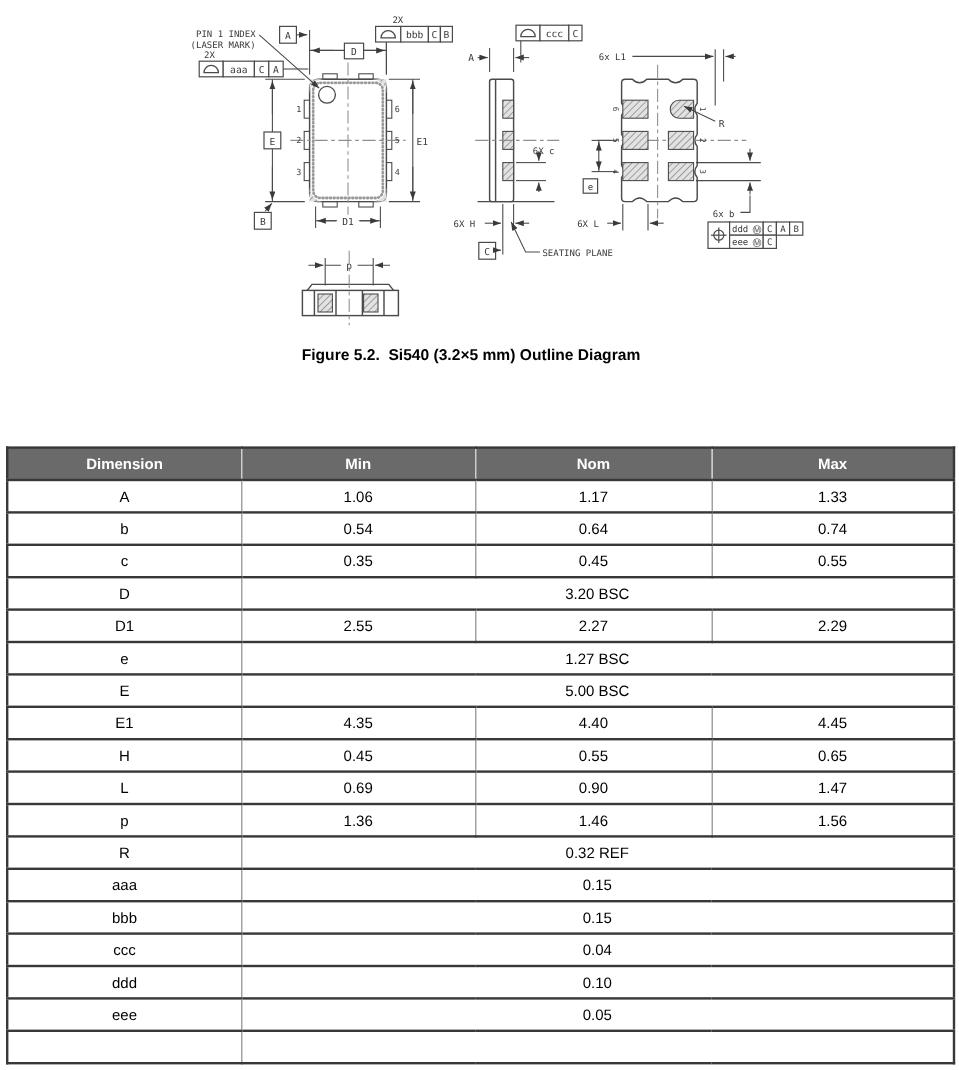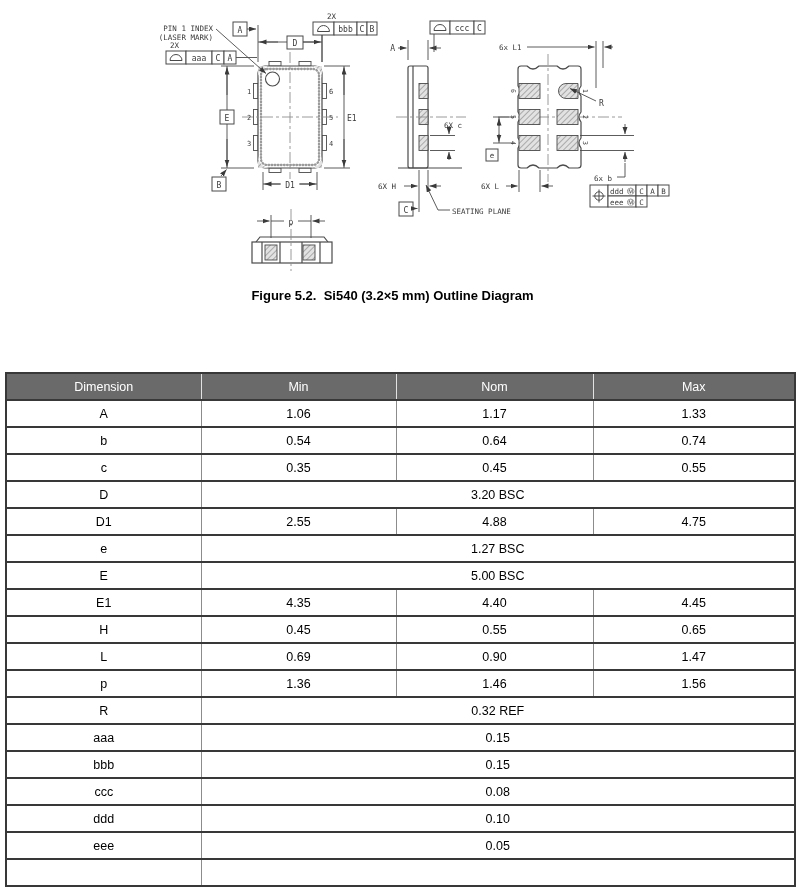--- a/index.html
+++ b/index.html
@@ -25,21 +25,21 @@
   .mid{text-anchor:middle;}
   .end{text-anchor:end;}
   
   .caption{position:absolute;left:0;width:785px;text-align:center;
            font-weight:bold;font-size:13px;white-space:pre;}
   #fig-caption{top:288px;}
   #tbl-title{top:328px;}
   
   #dim-table{position:absolute;top:372px;left:5px;width:789px;border-collapse:collapse;
              table-layout:fixed;font-size:12.5px;}
-  #dim-table th{background:var(--header-bg);color:var(--header-text);font-weight:normal;
+  #dim-table th{background:var(--header-bg);color:var(--header-text);font-weight:bold;
                 height:23px;border-left:1.6px solid #e2e2e2;border-bottom:2px solid var(--border-dark);}
   #dim-table th:first-child{border-left:none;}
   #dim-table td{height:23px;text-align:center;vertical-align:middle;
                 border-top:2px solid var(--border-dark);border-left:1.8px solid var(--border-light);}
   #dim-table td:first-child{border-left:none;}
   #dim-table{border:2.5px solid var(--border-dark);}
 </style>
 </head>
 <body>
 
@@ -332,22 +332,22 @@
           <td>0.45</td>
           <td>0.55</td>
         </tr>
         <tr>
           <td>D</td>
           <td colspan="3">3.20 BSC</td>
         </tr>
         <tr>
           <td>D1</td>
           <td>2.55</td>
-          <td>4.88</td>
-          <td>4.75</td>
+          <td>2.27</td>
+          <td>2.29</td>
         </tr>
         <tr>
           <td>e</td>
           <td colspan="3">1.27 BSC</td>
         </tr>
         <tr>
           <td>E</td>
           <td colspan="3">5.00 BSC</td>
         </tr>
         <tr>
@@ -381,21 +381,21 @@
         <tr>
           <td>aaa</td>
           <td colspan="3">0.15</td>
         </tr>
         <tr>
           <td>bbb</td>
           <td colspan="3">0.15</td>
         </tr>
         <tr>
           <td>ccc</td>
-          <td colspan="3">0.08</td>
+          <td colspan="3">0.04</td>
         </tr>
         <tr>
           <td>ddd</td>
           <td colspan="3">0.10</td>
         </tr>
         <tr>
           <td>eee</td>
           <td colspan="3">0.05</td>
         </tr>
         <tr>

